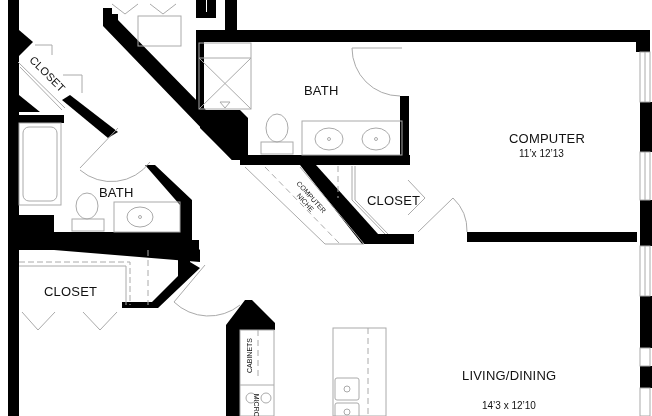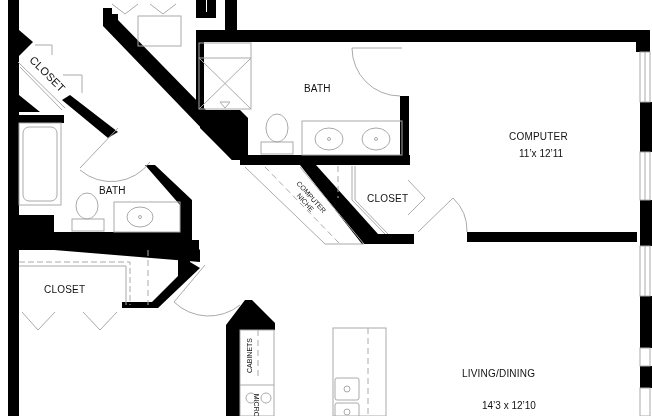--- a/index.html
+++ b/index.html
@@ -1,19 +1,19 @@
 <!DOCTYPE html>
 <html><head>
   <meta charset="utf-8">
   <style>
     html, body { margin: 0; padding: 0; background: #ffffff; }
     body { width: 652px; height: 416px; overflow: hidden; position: relative; font-family: "Liberation Sans", "DejaVu Sans", sans-serif; }
     #plan { position: absolute; left: 0; top: 0; width: 652px; height: 416px; }
     .label { position: absolute; color: #111; text-align: center; white-space: nowrap; }
-    .room { font-size: 10px; letter-spacing: 0.2px; }
+    .room { font-size: 13px; letter-spacing: 0.2px; }
     .dim { font-size: 10px; }
     .small { font-size: 7px; }
   </style>
 </head>
 <body>
 
 <svg id="plan" viewBox="0 0 652 416" xmlns="http://www.w3.org/2000/svg">
 
   <g fill="#000">
 
@@ -147,21 +147,21 @@
     <rect x="335" y="403" width="24" height="16" rx="2"></rect>
     <circle cx="347" cy="412" r="3"></circle>
   </g>
 </svg>
 
 <div class="label room" style="left:25px;top:68px;transform:rotate(45deg);font-size:11px;">CLOSET</div>
 
 <div class="label room" style="left:304px;top:83px;">BATH</div>
 
 <div class="label room" style="left:509px;top:131px;">COMPUTER</div>
-<div class="label dim" style="left:519px;top:148px;">11’x 12’11</div>
+<div class="label dim" style="left:519px;top:148px;">11’x 12’13</div>
 
 <div class="label room" style="left:99px;top:185px;">BATH</div>
 
 <div class="label room" style="left:367px;top:193px;">CLOSET</div>
 
 <div class="label small" style="left:288px;top:192px;transform:rotate(48deg);line-height:8px;">
   <div>COMPUTER</div>
   <div>NICHE</div>
 </div>
 

